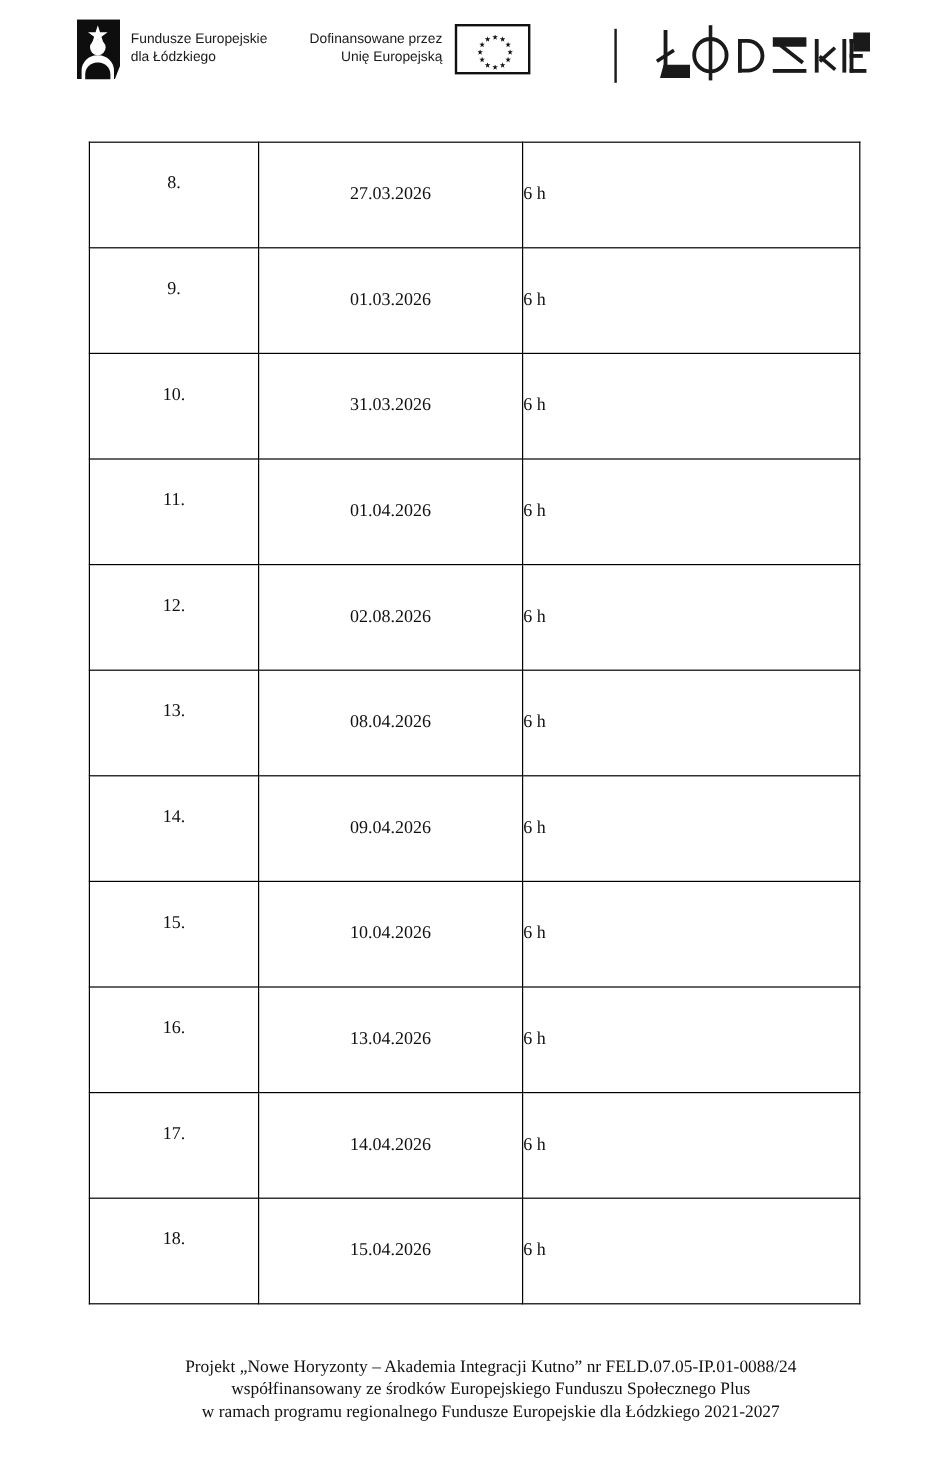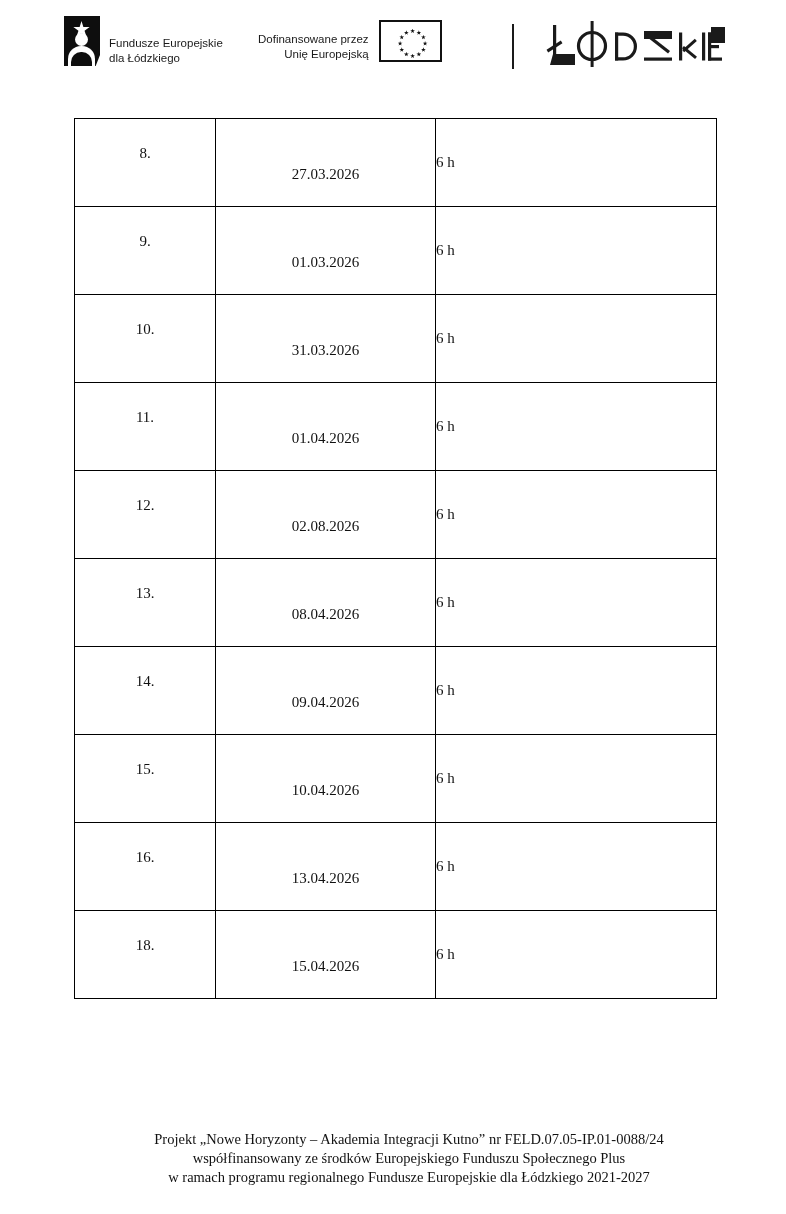--- a/index.html
+++ b/index.html
@@ -22,21 +22,21 @@
     position: absolute;
     left: 0;
     top: 0;
     width: 786px;
     height: 95px;
   }
 
   .logo-block {
     position: absolute;
     display: flex;
-    align-items: flex-end;
+    align-items: center;
   }
 
   
   #fe-logo { left: 64px; top: 16px; }
 
   .fe-mark {
     width: 36px;
     height: 50px;
     position: relative;
     margin-right: 9px;
@@ -148,21 +148,21 @@
     padding: 0;
     vertical-align: middle;
     font-size: 15px;
     color: #111111;
   }
   .col-lp   { width: 140px; text-align: center; }
   .col-date { width: 219px; text-align: center; }
   .col-hrs  { width: 280px; text-align: left; }
 
   .cell-lp   { position: relative; top: -9px; }
-  .cell-date { position: relative; top: 12px; }
+  .cell-date { position: relative; top: 0px; }
   .cell-hrs  { position: relative; top: 0px; }
 
   
   .footer-note {
     position: absolute;
     left: 0;
     top: 1130px;
     width: 786px;
     text-align: center;
     font-size: 14.5px;
@@ -288,20 +288,25 @@
         <td class="col-lp"><span class="cell-lp">15.</span></td>
         <td class="col-date"><span class="cell-date">10.04.2026</span></td>
         <td class="col-hrs"><span class="cell-hrs">6 h</span></td>
       </tr>
       <tr>
         <td class="col-lp"><span class="cell-lp">16.</span></td>
         <td class="col-date"><span class="cell-date">13.04.2026</span></td>
         <td class="col-hrs"><span class="cell-hrs">6 h</span></td>
       </tr>
       <tr>
+        <td class="col-lp"><span class="cell-lp">17.</span></td>
+        <td class="col-date"><span class="cell-date">14.04.2026</span></td>
+        <td class="col-hrs"><span class="cell-hrs">6 h</span></td>
+      </tr>
+      <tr>
         <td class="col-lp"><span class="cell-lp">18.</span></td>
         <td class="col-date"><span class="cell-date">15.04.2026</span></td>
         <td class="col-hrs"><span class="cell-hrs">6 h</span></td>
       </tr>
     </tbody>
 </table>
 
 <div class="footer-note">
   <div>Projekt „Nowe Horyzonty – Akademia Integracji Kutno” nr FELD.07.05-IP.01-0088/24</div>
   <div>współfinansowany ze środków Europejskiego Funduszu Społecznego Plus</div>

